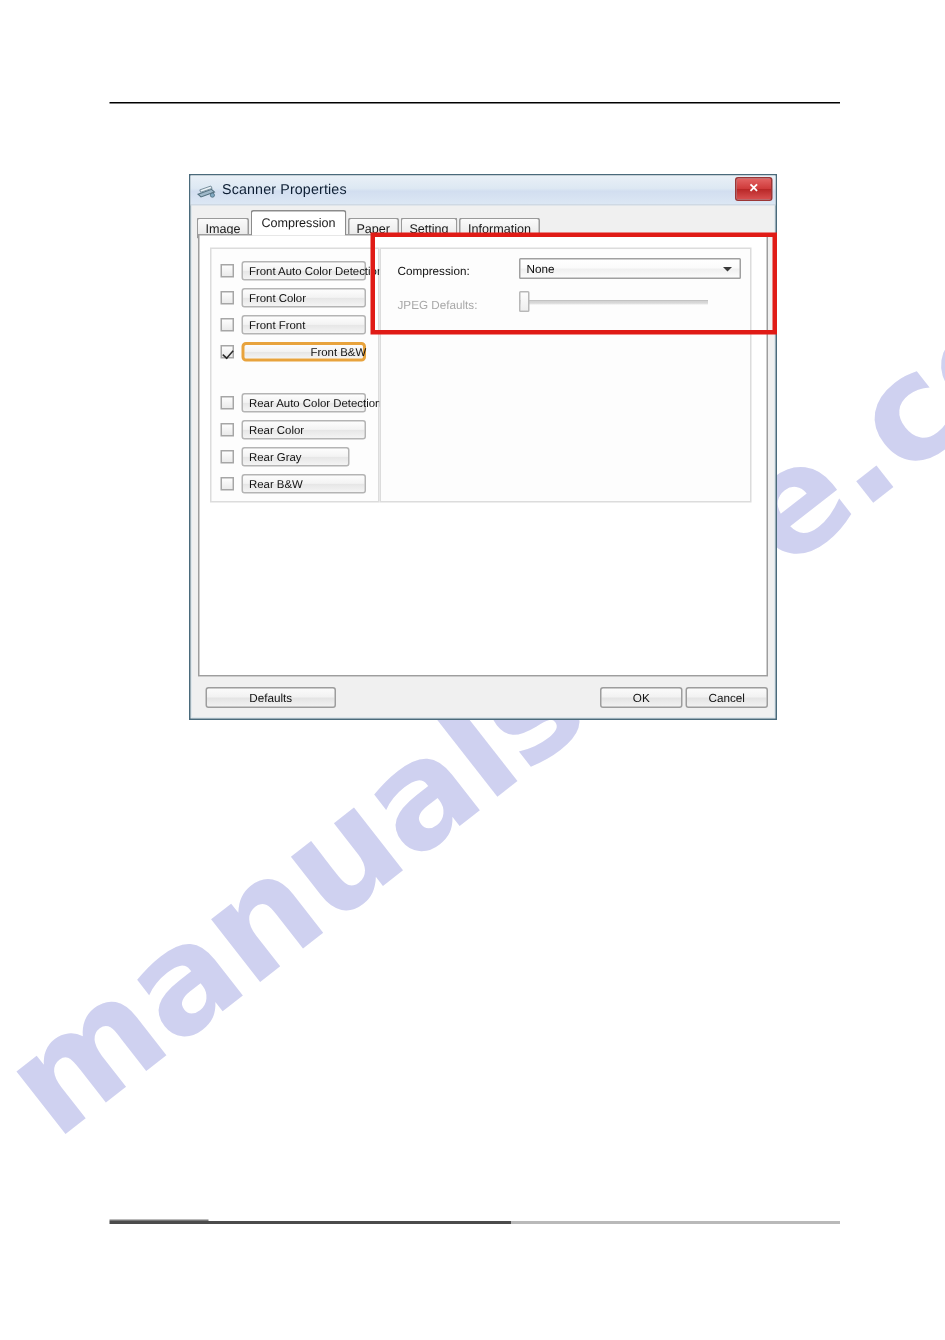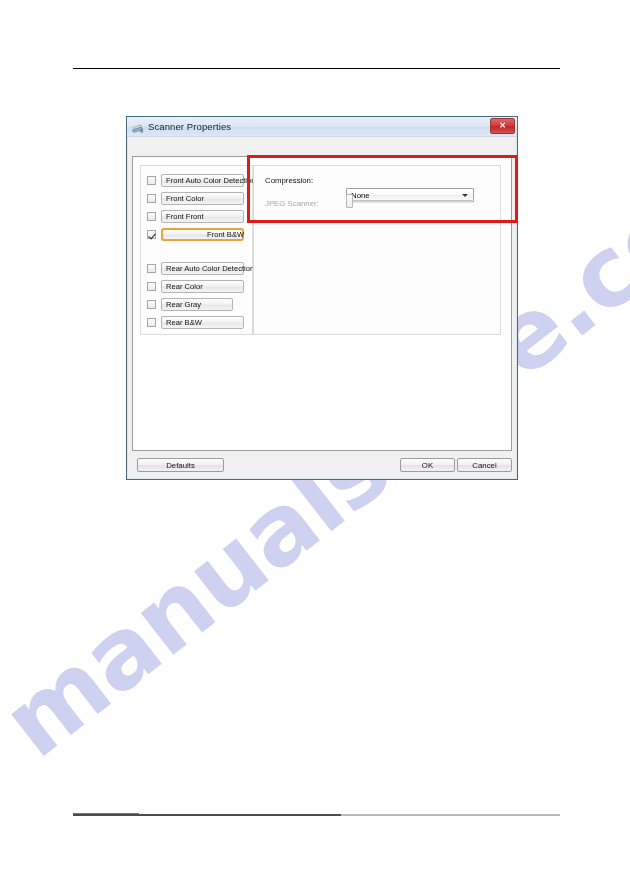--- a/index.html
+++ b/index.html
@@ -335,20 +335,27 @@
         <svg width="13" height="12" viewBox="0 0 13 12">
           <path d="M1 7.5 L10 4.2 L12 6 L3 9.3 Z" fill="#9fb8c9" stroke="#53707f" stroke-width="0.7"></path>
           <path d="M2.2 4.6 L9.6 2 L10.4 3.6 L2.8 6.2 Z" fill="#e9f1f6" stroke="#6d8694" stroke-width="0.6"></path>
           <circle cx="10.6" cy="8.1" r="1.4" fill="#7fa7c0" stroke="#4a6a7b" stroke-width="0.5"></circle>
         </svg>
       </span>
       <span class="title-text">Scanner Properties</span>
       <span class="close-btn">✕</span>
     </div>
 
+    <div class="tabstrip">
+      <div class="tab">Image</div>
+      <div class="tab active">Compression</div>
+      <div class="tab">Paper</div>
+      <div class="tab">Setting</div>
+      <div class="tab">Information</div>
+    </div>
 
     <div class="tabpanel">
 
       <div class="group group-left">
 
         <div class="cb-row" style="top:7px;">
           <span class="cb-box"></span>
           <span class="cb-field" style="width:83px;">Front Auto Color Detection</span>
         </div>
 
@@ -385,26 +392,26 @@
         <div class="cb-row" style="top:149px;">
           <span class="cb-box"></span>
           <span class="cb-field" style="width:83px;">Rear B&amp;W</span>
         </div>
       </div>
 
       <div class="group group-right">
 
         <span class="field-label" style="left:11px; top:10px;">Compression:</span>
 
-        <div class="combo" style="left:92px; top:22px; width:128px;">
+        <div class="combo" style="left:92px; top:6px; width:148px;">
           <span>None</span>
           <span class="combo-arrow"></span>
         </div>
 
-        <span class="field-label disabled" style="left:11px; top:33px;">JPEG Scanner:</span>
+        <span class="field-label disabled" style="left:11px; top:33px;">JPEG Defaults:</span>
 
         <div class="slider" style="left:92px; top:28px; width:126px;">
           <span class="slider-track"></span>
           <span class="slider-thumb"></span>
         </div>
       </div>
 
     </div>
 
     <div class="btn btn-defaults">Defaults</div>

